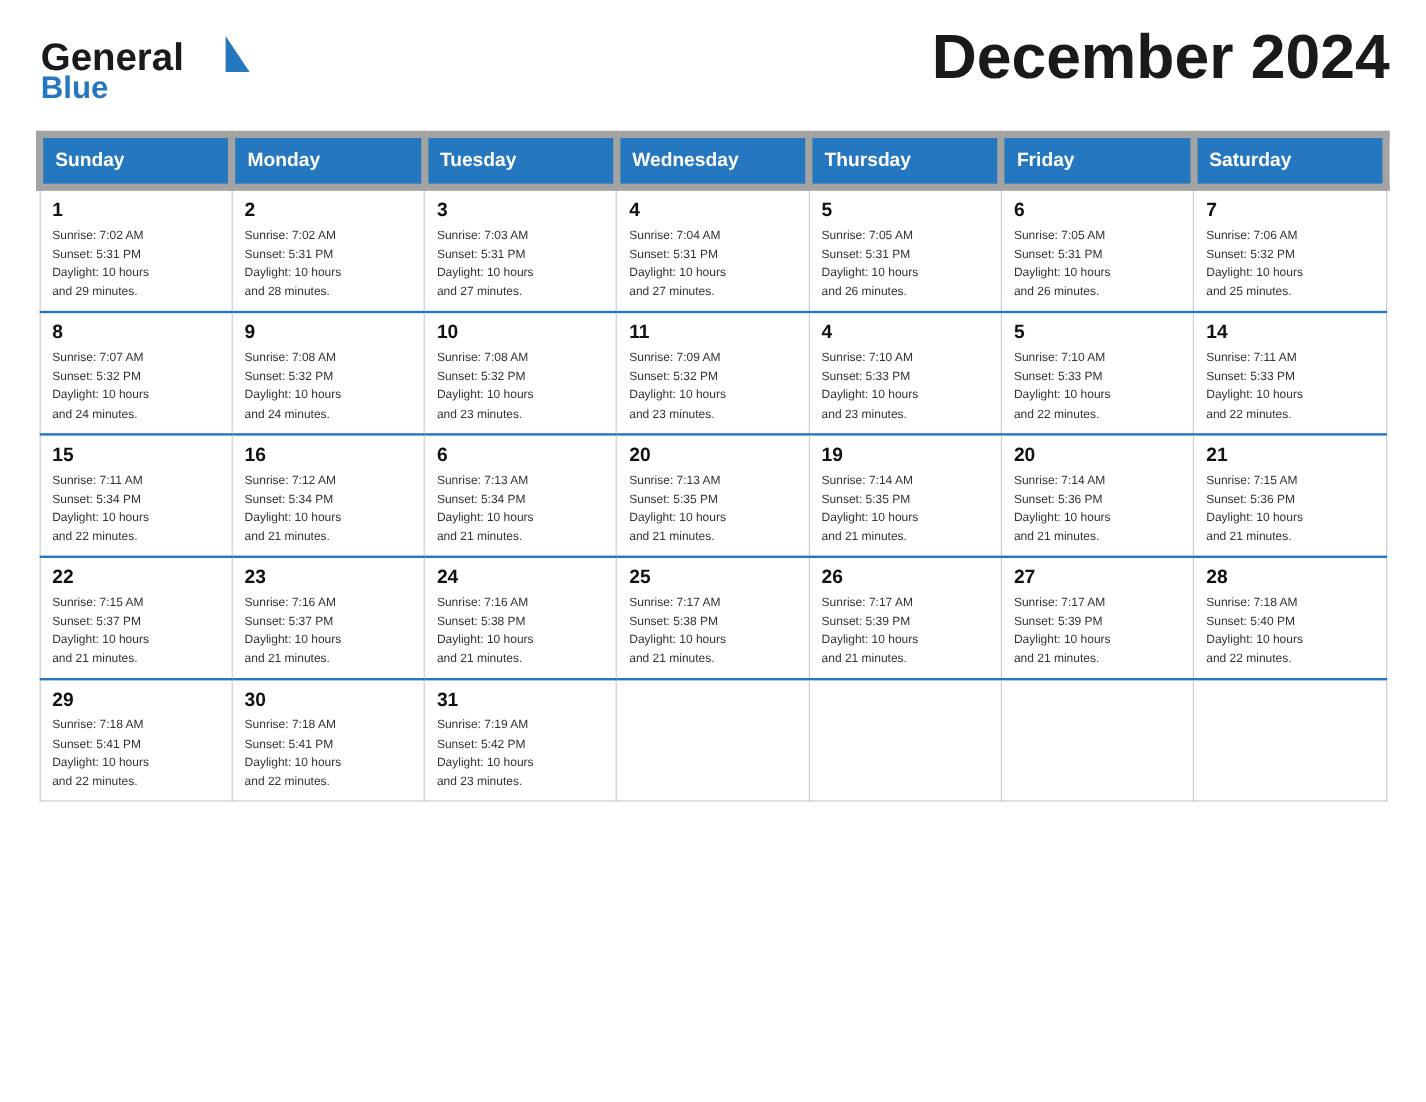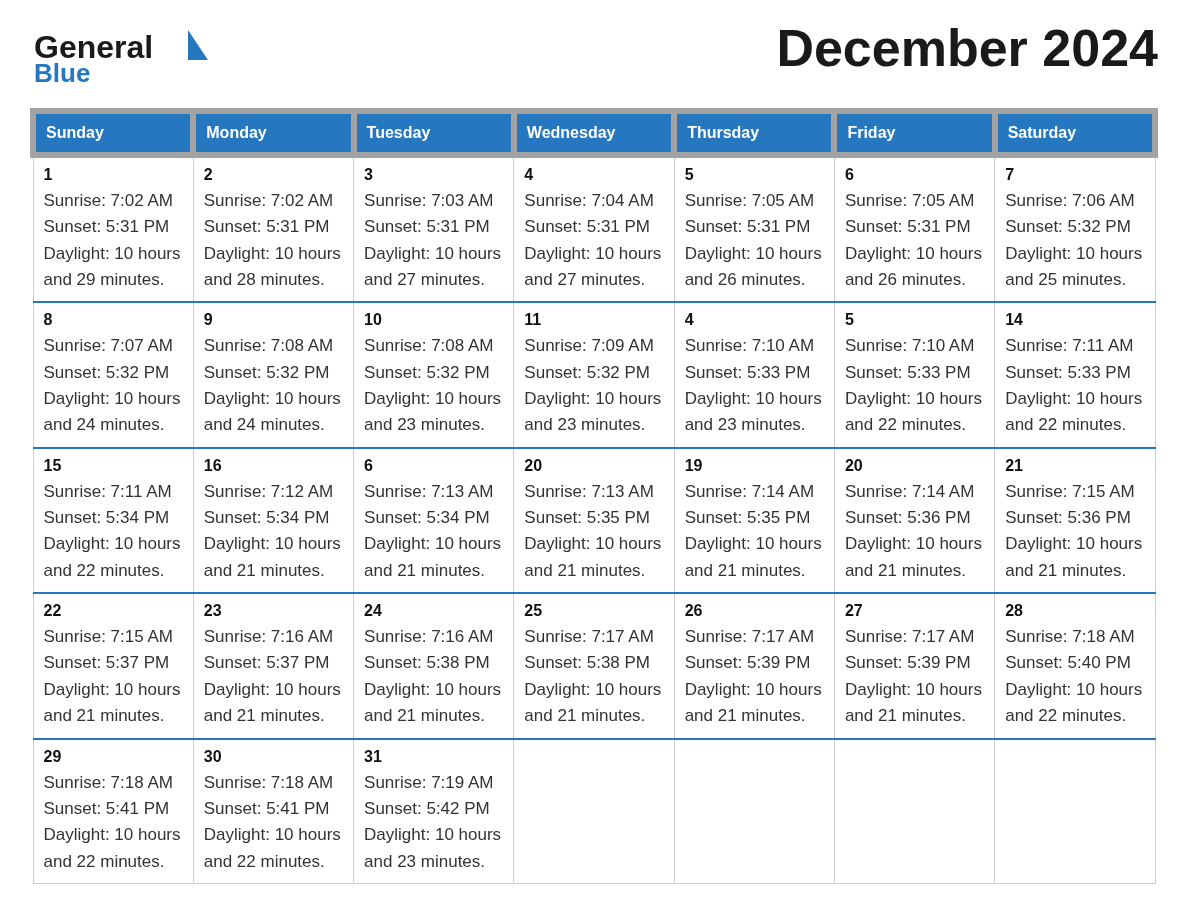--- a/index.html
+++ b/index.html
@@ -60,21 +60,21 @@
       background: #fff;
     }
     .day-number {
       font-size: 16px;
       font-weight: bold;
       color: #111;
       display: block;
       margin-bottom: 4px;
     }
     .day-info {
-      font-size: 17px;
+      font-size: 10px;
       line-height: 1.55;
       color: #333;
     }
     .empty-cell {
       background: #fff;
     }
     .week-row td {
       border-top: 2px solid #2577c0;
     }
     

